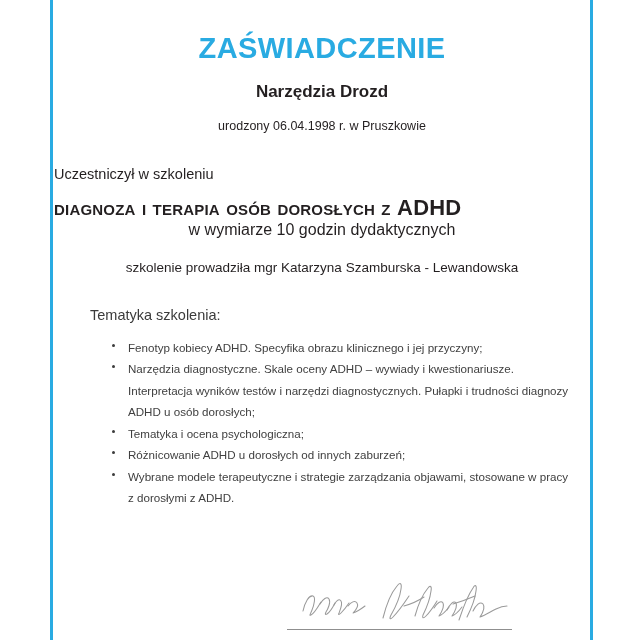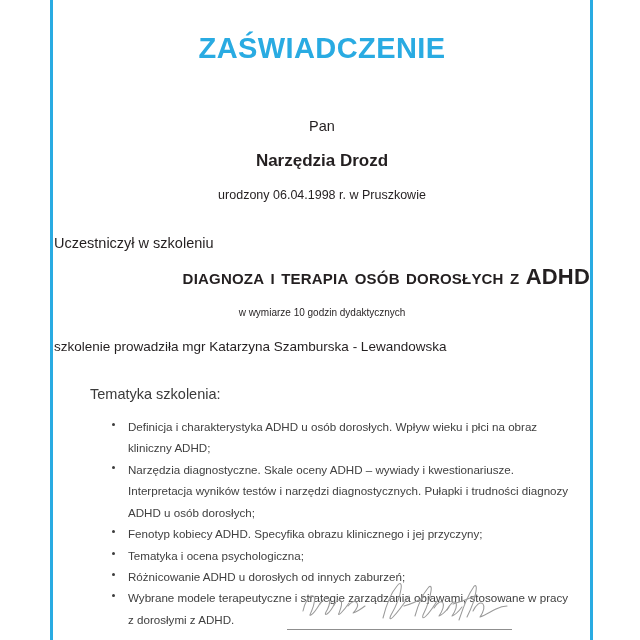--- a/index.html
+++ b/index.html
@@ -69,48 +69,47 @@
     color: #231f20;
     margin-top: 17px;
   }
   .participation {
     text-align: left;
     font-size: 14.5px;
     color: #231f20;
     margin-top: 33px;
   }
   .course-title {
-    text-align: right;
+    text-align: left;
     font-size: 22px;
     font-weight: bold;
     color: #231f20;
     font-variant: small-caps;
     text-transform: lowercase;
     margin-top: 13px;
     letter-spacing: 0.2px;
-    padding-left: 44px;
   }
   .course-title .caps {
     text-transform: uppercase;
     font-variant: normal;
   }
   .hours {
     text-align: center;
-    font-size: 10px;
-    color: #231f20;
-    margin-top: 17px;
+    font-size: 16px;
+    color: #231f20;
+    margin-top: 0;
   }
   .date-line {
     text-align: center;
     font-size: 14.5px;
     color: #231f20;
     margin-top: 19px;
   }
   .trainer {
-    text-align: left;
+    text-align: center;
     font-size: 13.5px;
     color: #231f20;
     margin-top: 21px;
   }
 
   .topics-heading {
     font-size: 14.5px;
     color: #3b3b3b;
     margin-top: 32px;
     margin-left: 36px;
@@ -161,49 +160,44 @@
 
 <div class="page">
 
   <div class="rule rule-left"></div>
   <div class="rule rule-right"></div>
 
   <div class="content">
 
     <div class="cert-title">ZAŚWIADCZENIE</div>
 
-    <div class="salutation">Pan</div>
 
     <div class="recipient-name">Narzędzia Drozd</div>
 
     <div class="birth-info">urodzony 06.04.1998 r. w Pruszkowie</div>
 
     <div class="participation">Uczestniczył w szkoleniu</div>
 
     <div class="course-title"><span>Diagnoza i terapia osób dorosłych z </span><span class="caps">ADHD</span></div>
 
     <div class="hours">w wymiarze 10 godzin dydaktycznych</div>
 
 
     <div class="trainer">szkolenie prowadziła mgr Katarzyna Szamburska - Lewandowska</div>
 
     <div class="topics-heading">Tematyka szkolenia:</div>
 
     <ul class="topics-list">
       <li class="topic-item">
         <span class="dot"></span>
-        <span>Definicja i charakterystyka ADHD u osób dorosłych. Wpływ wieku i płci na obraz kliniczny ADHD;</span>
+        <span>Fenotyp kobiecy ADHD. Specyfika obrazu klinicznego i jej przyczyny;</span>
       </li>
       <li class="topic-item">
         <span class="dot"></span>
         <span>Narzędzia diagnostyczne. Skale oceny ADHD – wywiady i kwestionariusze. Interpretacja wyników testów i narzędzi diagnostycznych. Pułapki i trudności diagnozy ADHD u osób dorosłych;</span>
-      </li>
-      <li class="topic-item">
-        <span class="dot"></span>
-        <span>Fenotyp kobiecy ADHD. Specyfika obrazu klinicznego i jej przyczyny;</span>
       </li>
       <li class="topic-item">
         <span class="dot"></span>
         <span>Tematyka i ocena psychologiczna;</span>
       </li>
       <li class="topic-item">
         <span class="dot"></span>
         <span>Różnicowanie ADHD u dorosłych od innych zaburzeń;</span>
       </li>
       <li class="topic-item">

